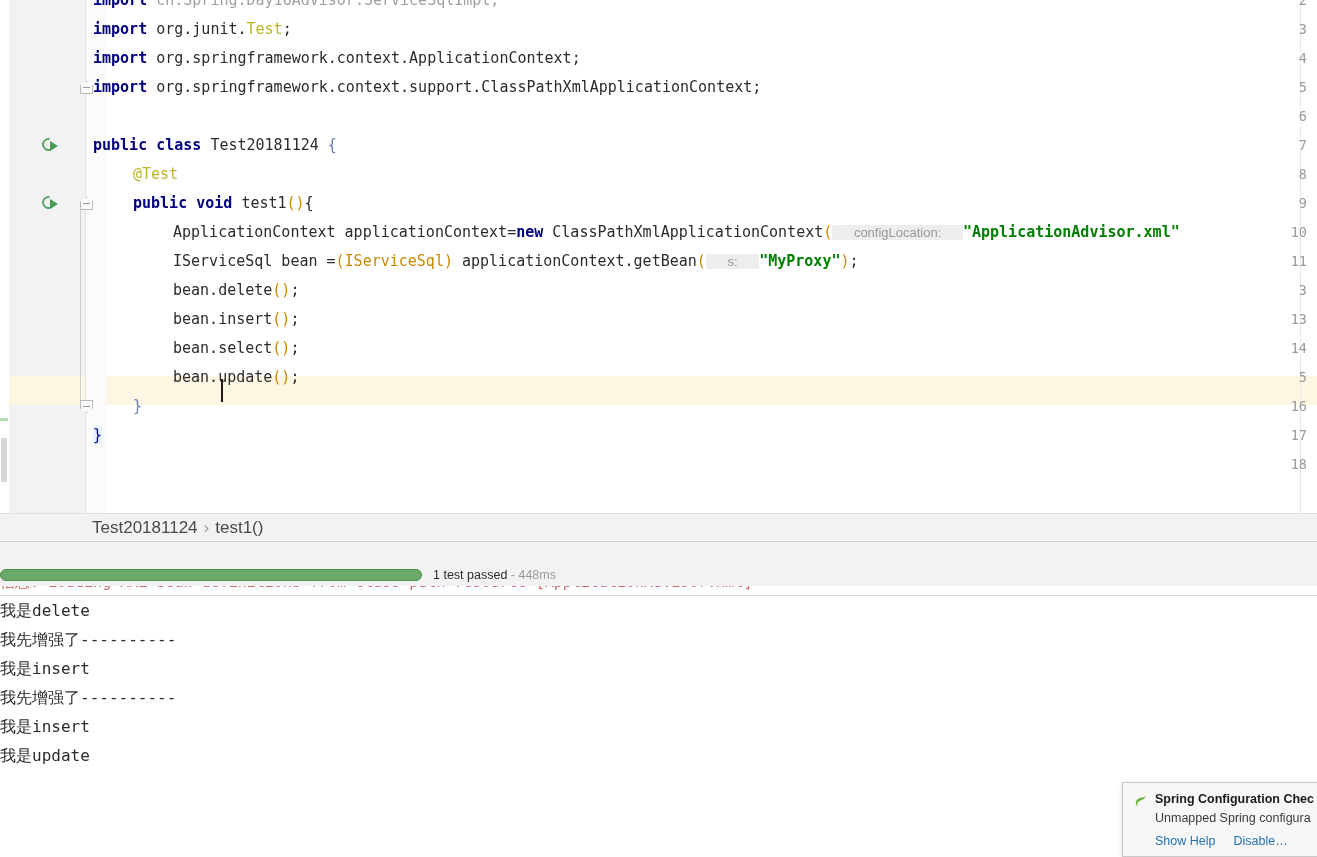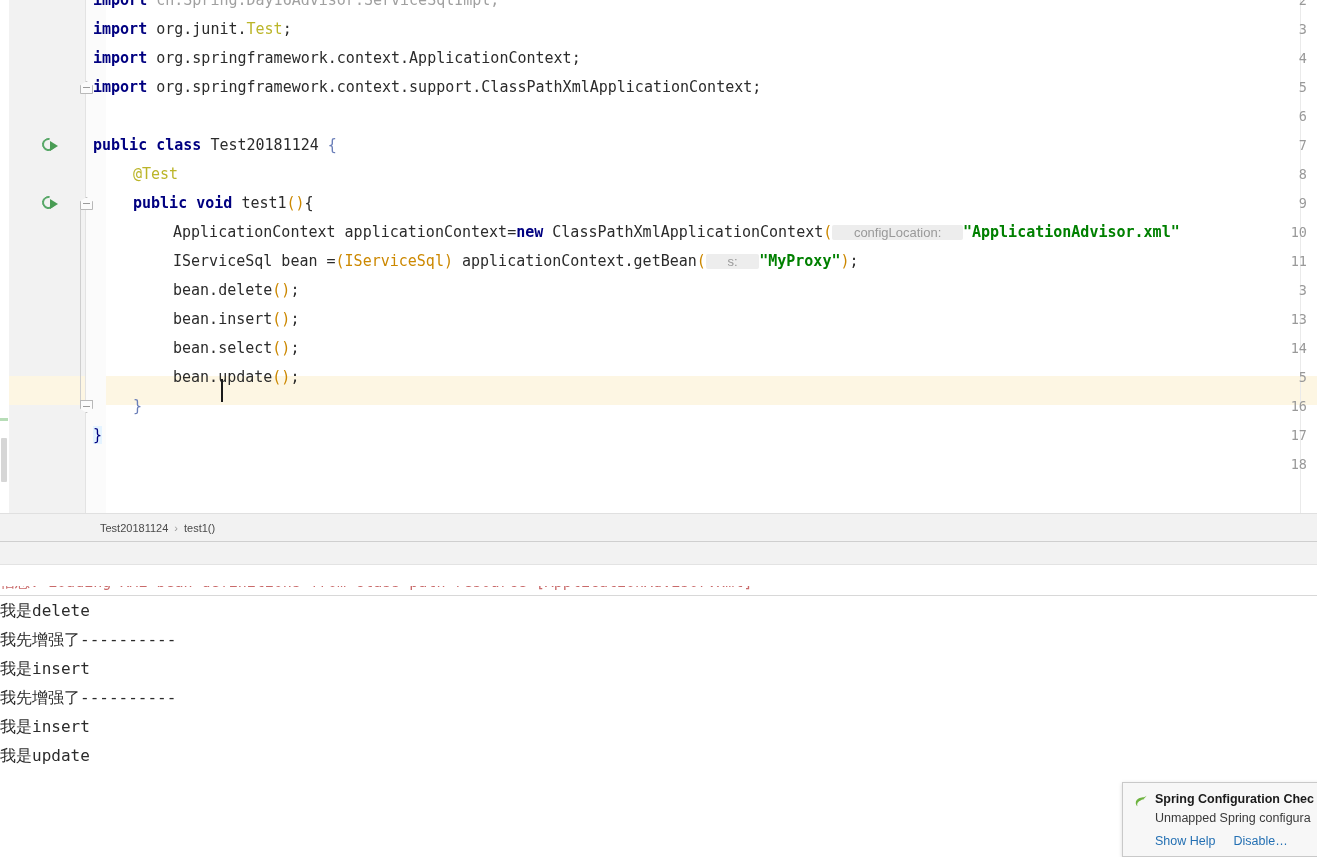--- a/index.html
+++ b/index.html
@@ -118,22 +118,22 @@
   }
   .foldline{
     position:absolute;left:6px;width:1px;background:#cfcfcf;
   }
   
   #breadcrumb{
     position:absolute;left:0;top:513px;width:1317px;height:28px;
     background:#f2f2f2;border-top:1px solid #e0e0e0;
   }
   #breadcrumb .inner{
-    position:absolute;left:100px;top:0;height:28px;line-height:28px;
-    font-size:11px;color:#4a4a4a;
+    position:absolute;left:92px;top:0;height:28px;line-height:28px;
+    font-size:17px;color:#4a4a4a;
   }
   #breadcrumb .sep{color:#9a9a9a;padding:0 6px;}
   #bc-left-fill{position:absolute;left:0;top:513px;width:9px;height:14px;background:#fdf6e3;}
   #bc-gutterfill{position:absolute;left:9px;top:513px;width:76px;height:14px;background:#f7f1df;}
   
   #runpanel{
     position:absolute;left:0;top:541px;width:1317px;height:316px;
     background:#ffffff;
   }
   #runtop-gap{
@@ -270,20 +270,26 @@
 <div id="bc-gutterfill"></div>
 <div id="breadcrumb">
   <div class="inner">
     <span>Test20181124</span><span class="sep">›</span><span>test1()</span>
   </div>
 </div>
 
 <div id="runpanel">
   <div id="runtop-gap"></div>
 
+  <div id="progress-row">
+    <div id="progress-track" style="width: 422px;"></div>
+    <div id="progress-status">
+      <span>1 test passed</span><span class="ms"> - </span><span class="ms">448ms</span>
+    </div>
+  </div>
 
   <div id="cutline">
     <div class="txt">信息: Loading XML bean definitions from class path resource [ApplicationAdvisor.xml]</div>
   </div>
   <div id="cutline-rule"></div>
 
   <div id="console">
       <div class="oline" style="top: 0px;">我是delete</div>
       <div class="oline" style="top: 29px;">我先增强了----------</div>
       <div class="oline" style="top: 58px;">我是insert</div>

